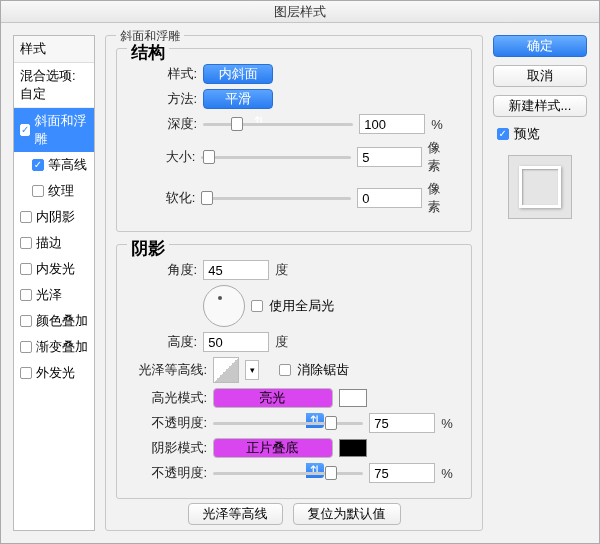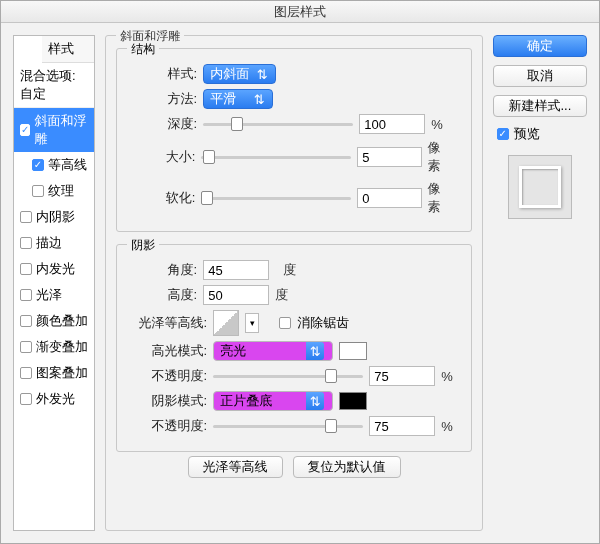--- a/index.html
+++ b/index.html
@@ -3,39 +3,39 @@
 <meta charset="utf-8">
 <style>
 * { box-sizing: border-box; margin: 0; padding: 0; font-family: -apple-system, "Helvetica Neue", Arial, sans-serif; font-size: 13px; }
 body { background: #fff; }
 .window { width: 600px; height: 544px; background: #f2f2f2; border: 1px solid #aaa; position: relative; }
 .titlebar { height: 22px; background: linear-gradient(#f8f8f8,#e8e8e8); border-bottom: 1px solid #c5c5c5; text-align: center; line-height: 22px; font-size: 13px; color: #333; }
 .content { display: flex; padding: 12px; gap: 10px; height: calc(100% - 22px); }
 
 
 .stylelist { width: 94px; border: 1px solid #bbb; background: #fff; }
-.stylelist .hdr { padding: 4px 6px; border-bottom: 1px solid #ddd; background: #f7f7f7; margin-left: 28px; }
+.stylelist .hdr { padding: 4px 6px; border-bottom: 1px solid #ddd; background: #f7f7f7; }
 .stylelist .hdr2 { padding: 4px 6px; border-bottom: 1px solid #eee; }
 .stylelist .item { display: flex; align-items: center; gap: 4px; padding: 4px 6px; cursor: default; }
 .stylelist .item.sel { background: #3a8cff; color: #fff; }
 .stylelist .item.sub { padding-left: 18px; }
 .chk { width: 12px; height: 12px; border: 1px solid #999; border-radius: 2px; display: inline-flex; align-items: center; justify-content: center; background:#fff; }
 .chk.on { background: #3a8cff; border-color:#3a8cff; color:#fff; font-size:10px; line-height:10px; }
 .item.sel .chk { background:#fff; color:#3a8cff; border-color:#fff;}
 .item.sel .chk.on::after{color:#3a8cff;}
 
 
 .middle { flex: 1; position: relative; }
 .groupbox { border: 1px solid #c8c8c8; border-radius: 3px; padding: 10px 10px 8px 10px; position: relative; margin-bottom: 8px; }
 .groupbox > .legend { position: absolute; top: -8px; left: 10px; background: #f2f2f2; padding: 0 4px; font-size: 12px; color:#333;}
 .inner { border: 1px solid #c8c8c8; border-radius: 3px; padding: 10px; position: relative; }
-.inner > .legend { position: absolute; top: -8px; left: 10px; background: #f2f2f2; padding: 0 4px; font-size: 12px; }
+.inner > .legend { position: absolute; top: -8px; left: 10px; background: #f2f2f2; padding: 0 4px; font-size: 17px; font-weight: bold; }
 .row { display: flex; align-items: center; margin: 5px 8px; gap: 6px; }
 .row .lbl { width: 62px; text-align: right; color:#222; }
-.select { height: 20px; border: 1px solid #2a6fd6; background: linear-gradient(#5aa4ff,#2a7cf0); color:#fff; border-radius:4px; display:inline-flex; align-items:center; padding:0 6px; gap:6px; min-width:70px; position:relative;}
+.select { height: 20px; border: 1px solid #2a6fd6; background: linear-gradient(#5aa4ff,#2a7cf0); color:#fff; border-radius:4px; display:inline-flex; align-items:center; padding:0 6px; gap:6px; min-width:70px; position:relative;flex-direction:column;}
 .select .caret { margin-left:auto; width:14px; text-align:center;}
 .select.blueend { background:#d946ef; color:#000; border:1px solid #bbb; padding-right:8px;}
 .select.blueend .caret{ background:linear-gradient(#5aa4ff,#2a7cf0); color:#fff; height:100%; display:flex; align-items:center; justify-content:center; border-radius:0 3px 3px 0; width:18px;}
 .slider { flex:0 0 150px; height: 18px; position: relative; }
 .slider .track { position:absolute; left:0; right:0; top:8px; height:3px; background:#ccc; border-radius:2px;}
 .slider .thumb { position:absolute; top:2px; width:12px; height:14px; background:#fff; border:1px solid #888; border-radius:2px;}
 .numbox { width: 66px; height: 20px; border:1px solid #bbb; background:#fff; padding:0 4px; display:inline-flex; align-items:center;}
 .unit { color:#333; }
 .radio { width:13px; height:13px; border:1px solid #888; border-radius:50%; display:inline-flex; align-items:center; justify-content:center; background:#fff;}
 .radio.on::after { content:""; width:7px; height:7px; background:#2a7cf0; border-radius:50%;}
@@ -98,24 +98,20 @@
           <div class="item">
             <span class="chk"></span>
             <span>颜色叠加</span>
           </div>
           <div class="item">
             <span class="chk"></span>
             <span>渐变叠加</span>
           </div>
           <div class="item">
             <span class="chk"></span>
-            <span>图案叠加</span>
-          </div>
-          <div class="item">
-            <span class="chk"></span>
             <span>外发光</span>
           </div>
         </div>
     </div>
 
     <div class="middle">
       <div class="groupbox" style="height:100%;">
         <span class="legend">斜面和浮雕</span>
 
         <div class="inner" style="margin-top:2px;">
@@ -164,26 +160,34 @@
           </div>
         </div>
 
         <div class="inner" style="margin-top:12px;">
           <span class="legend">阴影</span>
 
           <div class="row">
             <span class="lbl">角度:</span>
             <div style="display:flex; gap:8px; align-items:center;">
               <div style="display:flex; flex-direction:column; gap:4px;">
-                <div style="display:flex; gap:14px; align-items:center;">
+                <div style="display:flex; gap:6px; align-items:center;">
                   <div class="numbox">45</div>
                   <span class="unit">度</span>
                 </div>
               </div>
             </div>
+          </div>
+          <div class="row">
+            <span class="lbl"></span>
+            <div class="anglewheel">
+                <div class="dot"></div>
+              </div>
+            <span class="chk"></span>
+            <span>使用全局光</span>
           </div>
           <div class="row">
             <span class="lbl">高度:</span>
             <div class="numbox">50</div>
             <span class="unit">度</span>
           </div>
           <div class="row">
             <span class="lbl" style="width:72px">光泽等高线:</span>
             <div class="curve"></div>
             <div class="dd">▾</div>

